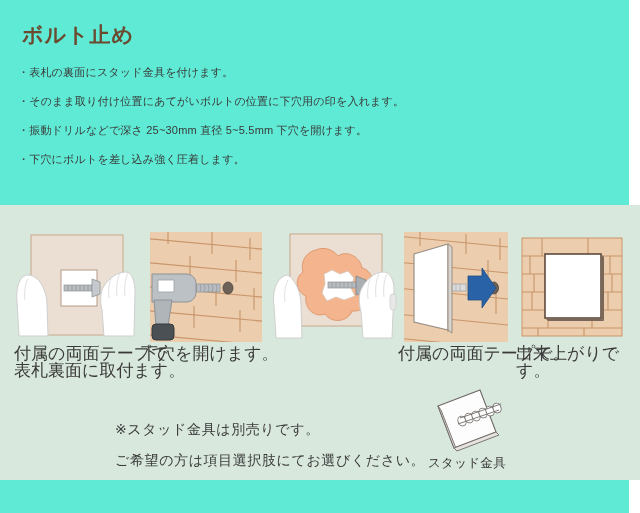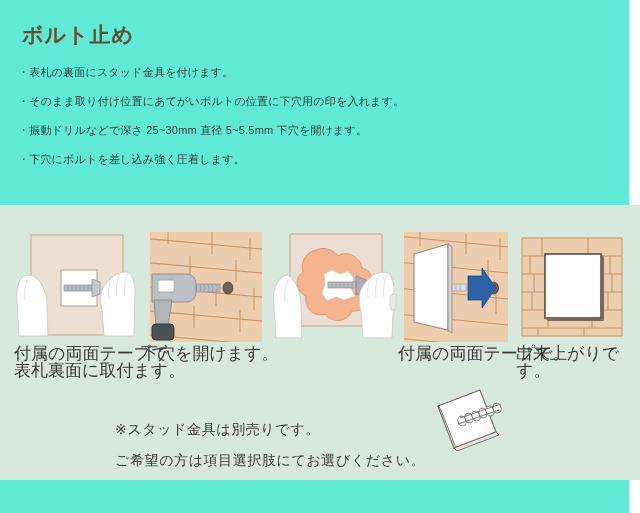--- a/index.html
+++ b/index.html
@@ -364,14 +364,15 @@
         <ellipse cx="45" cy="30" rx="4" ry="5" transform="rotate(-21 45 30)"></ellipse>
         <ellipse cx="52" cy="28" rx="4" ry="5" transform="rotate(-21 52 28)"></ellipse>
         <ellipse cx="59" cy="25" rx="4" ry="5" transform="rotate(-21 59 25)"></ellipse>
         <ellipse cx="66" cy="23" rx="4" ry="5" transform="rotate(-21 66 23)"></ellipse>
         <ellipse cx="73" cy="20" rx="4" ry="5" transform="rotate(-21 73 20)"></ellipse>
       </g>
       <line x1="34" y1="36" x2="75" y2="22" stroke="#6f6a66" stroke-width="0.9"></line>
       <line x1="36" y1="30" x2="77" y2="16" stroke="#6f6a66" stroke-width="0.9"></line>
     </svg>
   </div>
+  <div class="stud-label">スタッド金具</div>
 
 </div>
 
 </body></html>

